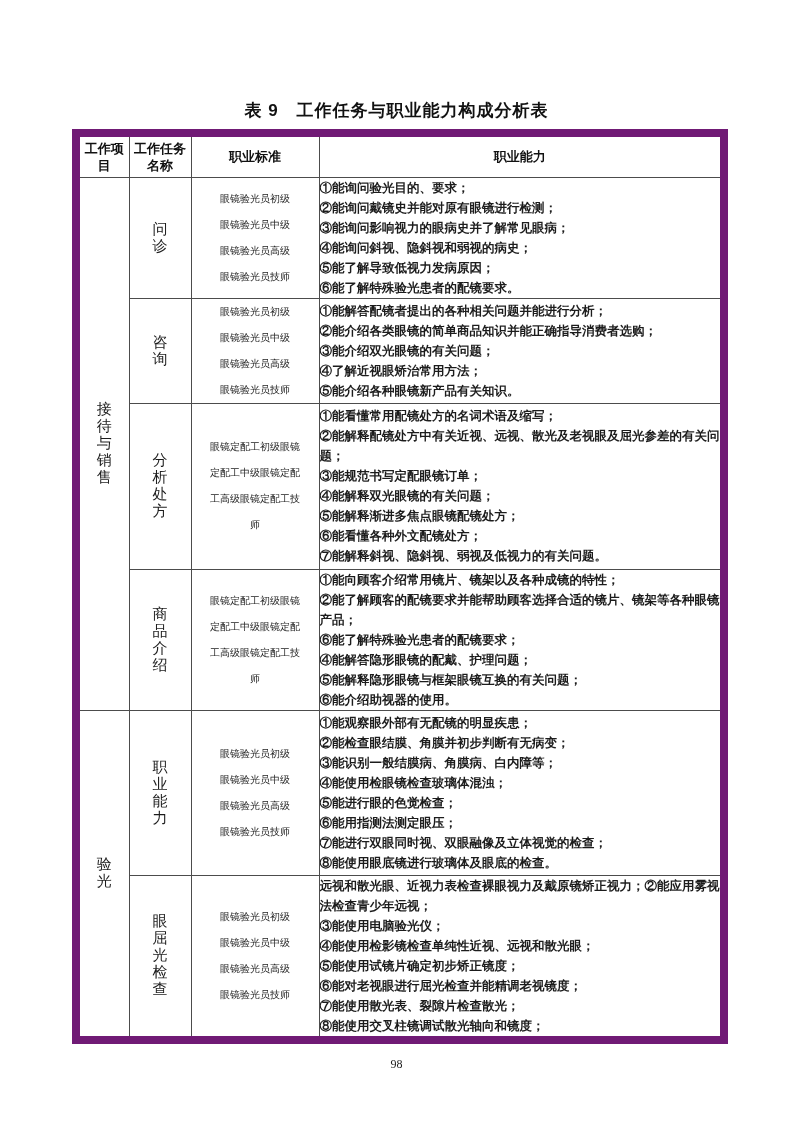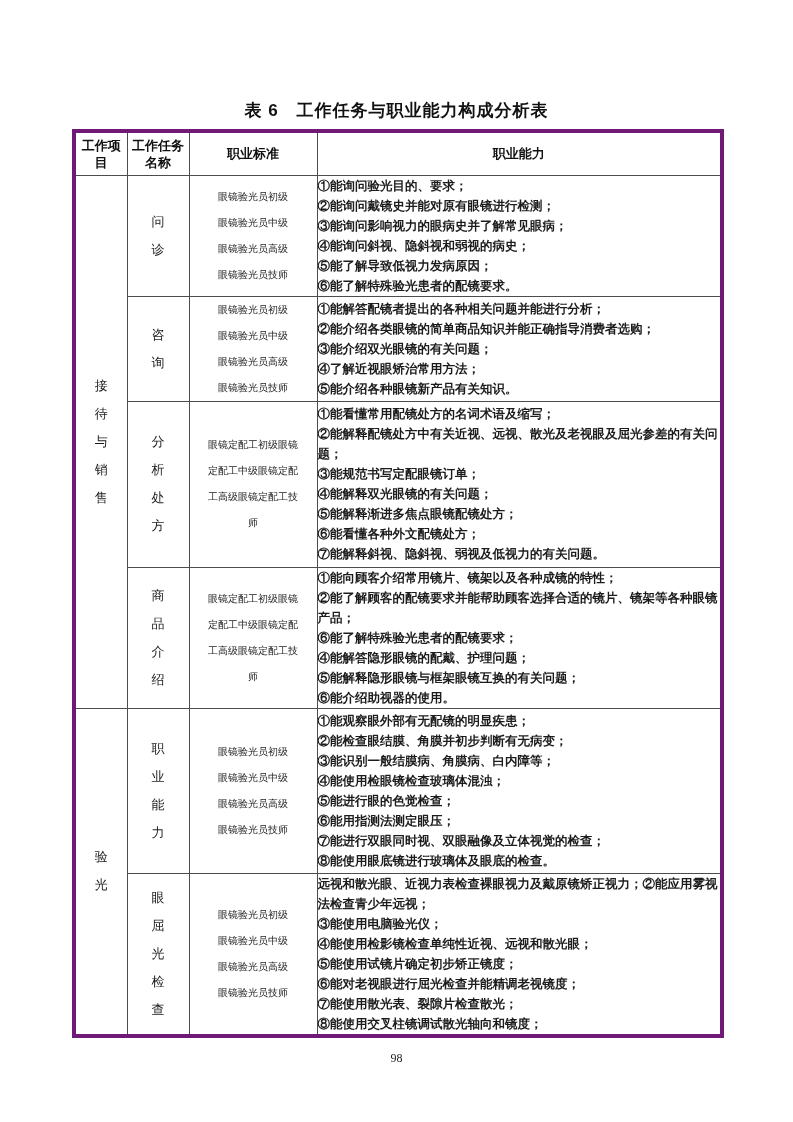--- a/index.html
+++ b/index.html
@@ -21,21 +21,21 @@
     font-weight: bold;
     font-size: 17px;
     letter-spacing: 1px;
     color: #111;
   }
   table.analysis {
     border-collapse: collapse;
     table-layout: fixed;
     width: 648px;
     margin: 7px 8px 0 72px;
-    border: 4px solid #701a75;
+    border: 8px solid #701a75;
   }
   table.analysis th, table.analysis td {
     border: 1px solid #4c4c4c;
     padding: 0;
     vertical-align: middle;
     overflow: hidden;
   }
   col.c-project  { width: 53px; }
   col.c-task     { width: 62px; }
   col.c-standard { width: 128px; }
@@ -54,22 +54,22 @@
     font-weight: bold;
     font-size: 13px;
     line-height: 17px;
     text-align: center;
     color: #111;
     padding: 2px 3px;
   }
   .vtext {
     width: 1.1em;
     margin: 0 auto;
-    font-size: 13px;
-    line-height: 28px;
+    font-size: 15px;
+    line-height: 17px;
     text-align: center;
     word-break: break-all;
     color: #1c1c1c;
   }
   td.standard-cell { text-align: center; }
   .std-line {
     font-size: 10px;
     line-height: 26px;
     text-align: center;
     white-space: nowrap;
@@ -88,21 +88,21 @@
     text-align: center;
     font-size: 12px;
     color: #1c1c1c;
   }
 </style>
 </head>
 <body>
 
 <div class="page">
 
-  <div class="doc-title">表 6　工作任务与职业能力构成分析表</div>
+  <div class="doc-title">表 9　工作任务与职业能力构成分析表</div>
 
   <table class="analysis">
     <colgroup>
       <col class="c-project">
         <col class="c-task">
         <col class="c-standard">
         <col class="c-ability">
     </colgroup>
     <tbody>
         <tr class="rh">

